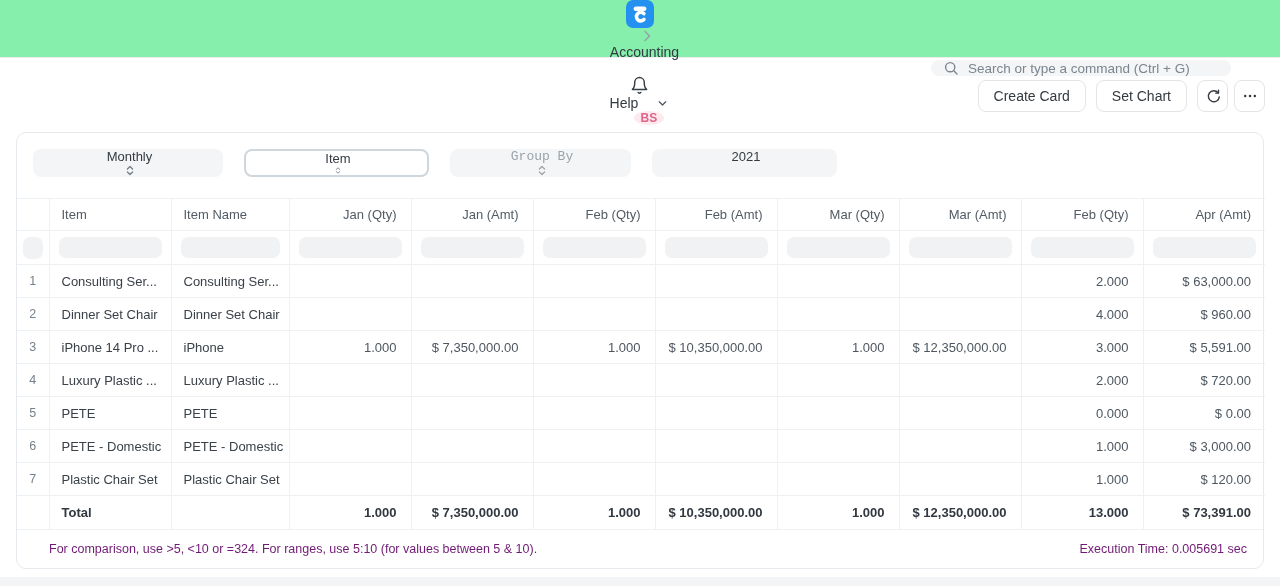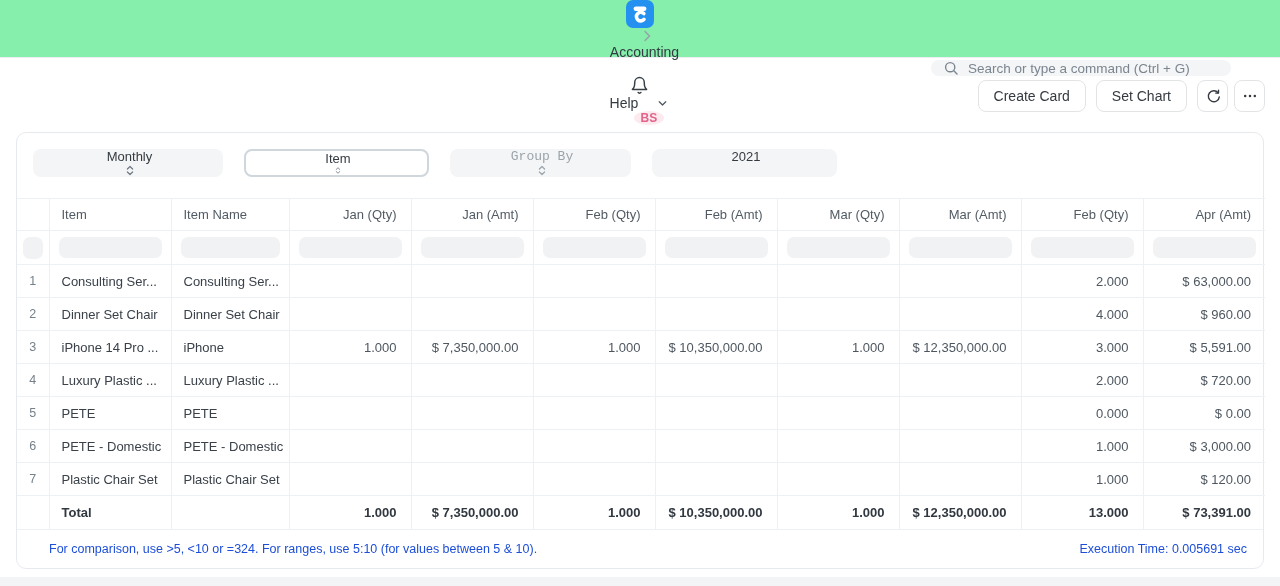--- a/index.html
+++ b/index.html
@@ -56,21 +56,21 @@
   th.num, td.num { text-align:right; padding-right:14px; }
   tr.filter-row td { height:34px; }
   .pill { height:21px; background:#f0f2f4; border-radius:7px; margin:0 9px; cursor:text; }
   .pill.small { width:20px; height:22px; margin:0 auto; }
   tbody td { height:33px; color:#4e5760; }
   td.idx { text-align:center; color:#75808a; font-size:12.5px; cursor:default; }
   td.c-item { color:#3a4149; }
   tr.total td { font-weight:700; color:#313840; border-bottom:none; }
 
   .card-footer { border-top:1px solid #eef1f4; height:39px; display:flex; align-items:center;
-    justify-content:space-between; padding:0 16px; font-size:12.5px; color:#1d4ed8; }
+    justify-content:space-between; padding:0 16px; font-size:12.5px; color:#701a75; }
   .card-footer .hint { padding-left:16px; }
 </style>
 </head>
 <body>
 
 <div class="app">
 
   <div class="navbar">
     <span class="logo">
       <svg width="28" height="28" viewBox="0 0 28 28">

